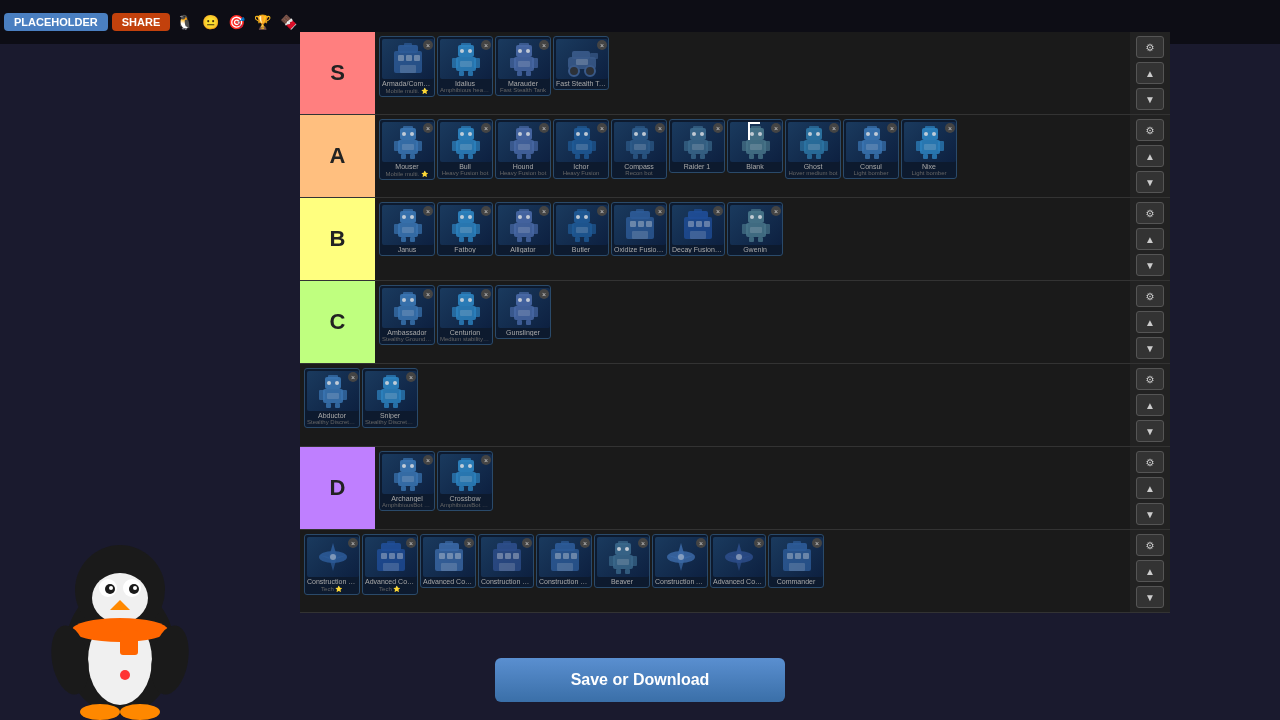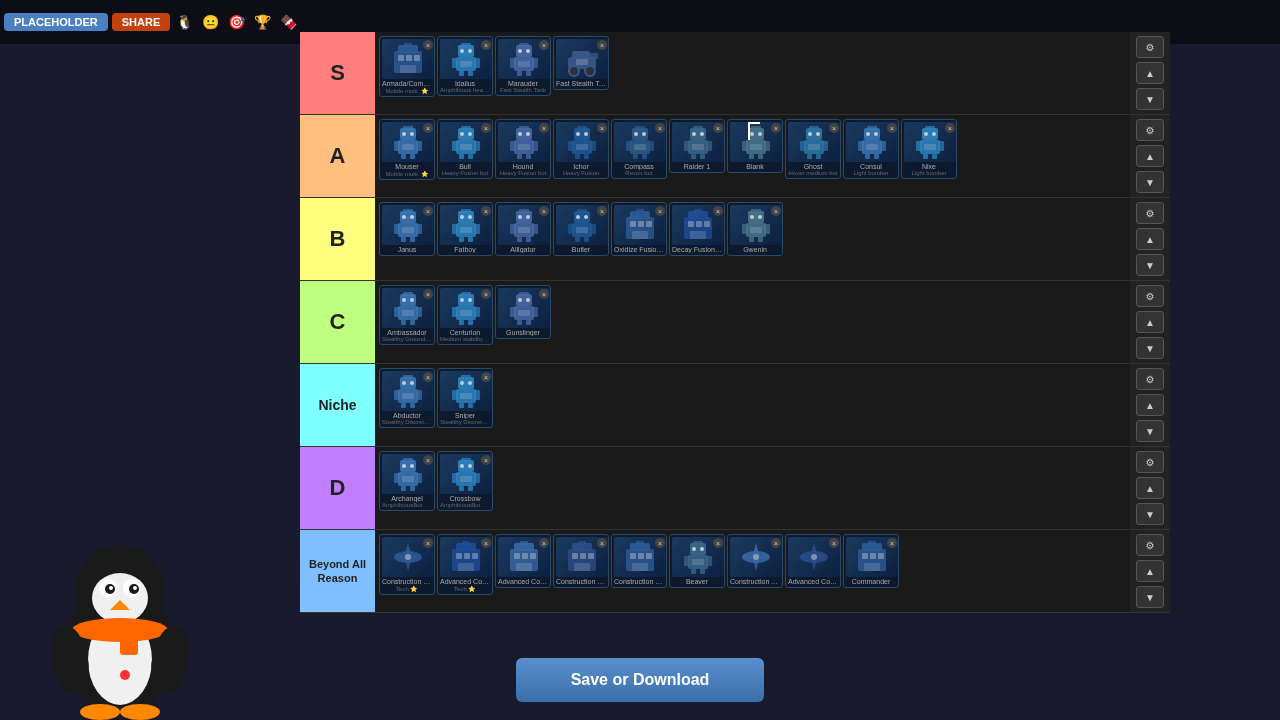--- a/index.html
+++ b/index.html
@@ -180,21 +180,21 @@
       min-height: 120px;
       border-top: 2px solid #333;
     }
 
     
     .save-btn {
       position: absolute;
       bottom: 18px;
       left: 50%;
       transform: translateX(-50%);
-      width: 248px;
+      width: 290px;
       height: 44px;
       background: linear-gradient(to bottom, #5a8fd0, #3a6fa8);
       border: none;
       border-radius: 6px;
       color: white;
       font-size: 16px;
       font-weight: bold;
       cursor: pointer;
       z-index: 20;
     }
@@ -762,21 +762,20 @@
       <div class="ctrl-btn">
           <span>▲</span>
         </div>
       <div class="ctrl-btn">
           <span>▼</span>
         </div>
     </div>
   </div>
 
   <div class="tier-row">
-    <div class="tier-label tier-niche">Niche</div>
     <div class="tier-content">
     <div class="unit-card">
           <div class="unit-card-img">
             <svg viewBox="0 0 36 36" xmlns="http://www.w3.org/2000/svg">
     <rect x="10" y="4" width="16" height="12" rx="2" fill="#4488cc" opacity="0.9"></rect>
     <rect x="13" y="2" width="10" height="4" rx="1" fill="#4488cc" opacity="0.7"></rect>
     <rect x="8" y="16" width="20" height="14" rx="2" fill="#4488cc" opacity="0.85"></rect>
     <rect x="4" y="17" width="6" height="10" rx="1" fill="#4488cc" opacity="0.7"></rect>
     <rect x="26" y="17" width="6" height="10" rx="1" fill="#4488cc" opacity="0.7"></rect>
     <rect x="11" y="30" width="5" height="5" rx="1" fill="#4488cc" opacity="0.8"></rect>
@@ -872,21 +871,20 @@
       <div class="ctrl-btn">
           <span>▲</span>
         </div>
       <div class="ctrl-btn">
           <span>▼</span>
         </div>
     </div>
   </div>
 
   <div class="tier-row">
-    <div class="tier-label tier-beyond">Beyond All<br>Reason</div>
     <div class="tier-content">
     <div class="unit-card">
           <div class="unit-card-img">
             <svg viewBox="0 0 36 36" xmlns="http://www.w3.org/2000/svg">
     <ellipse cx="18" cy="18" rx="14" ry="6" fill="#3366aa" opacity="0.85"></ellipse>
     <polygon points="18,4 22,18 14,18" fill="#3366aa" opacity="0.9"></polygon>
     <polygon points="18,32 22,18 14,18" fill="#3366aa" opacity="0.7"></polygon>
     <polygon points="4,16 14,18 14,20" fill="#3366aa" opacity="0.8"></polygon>
     <polygon points="32,16 22,18 22,20" fill="#3366aa" opacity="0.8"></polygon>
     <circle cx="18" cy="18" r="3" fill="white" opacity="0.5"></circle>

